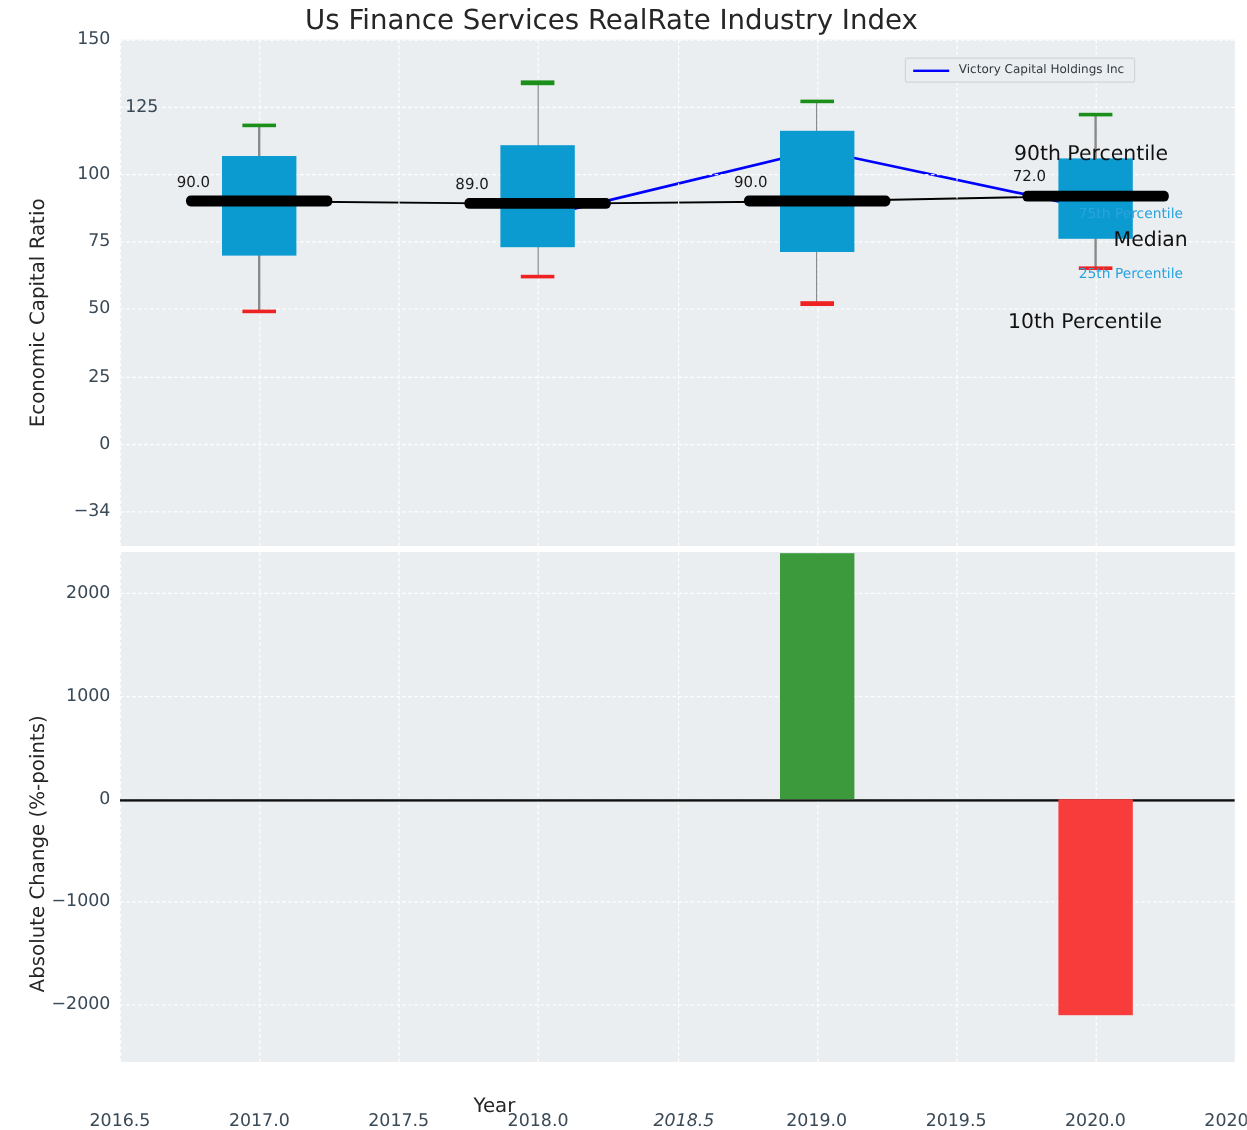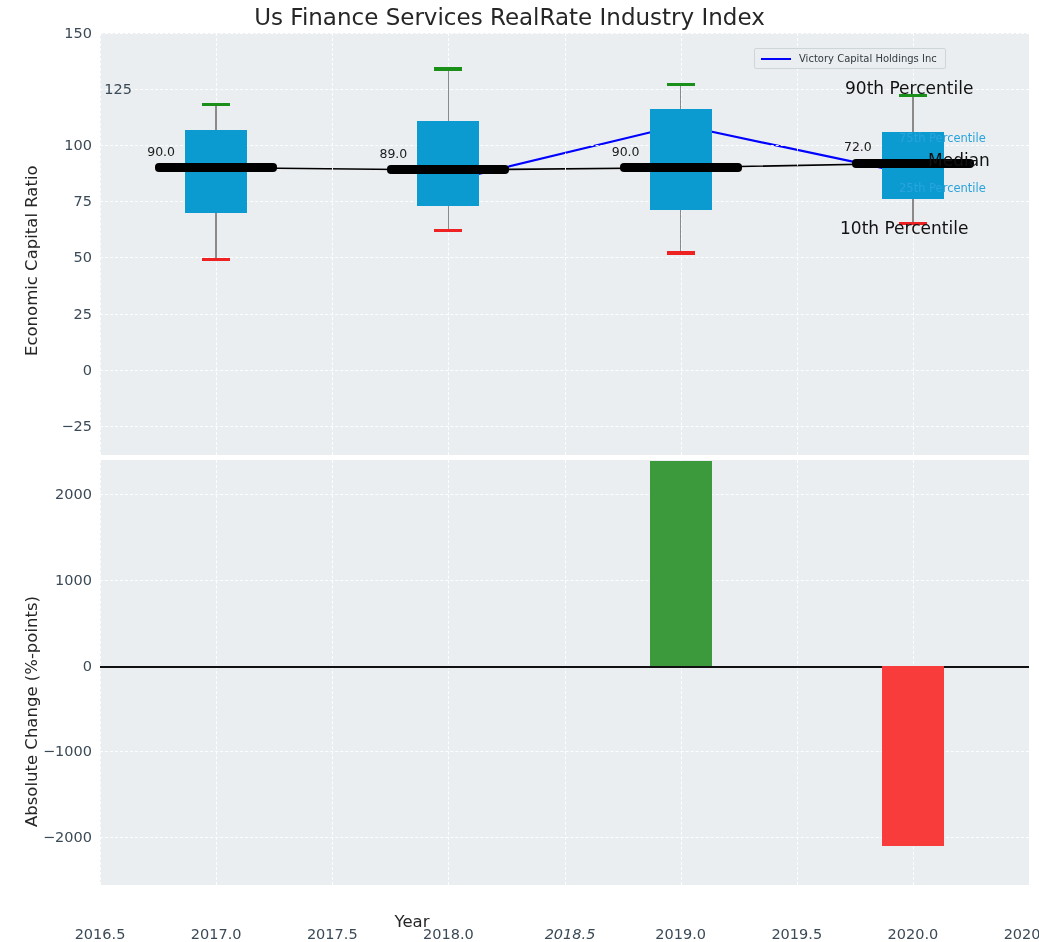--- a/index.html
+++ b/index.html
@@ -41,21 +41,21 @@
   
   #series-svg{position:absolute;left:0;top:0;width:929px;height:422px;overflow:visible;}
 
   
   .legend{position:absolute;left:754px;top:48px;
     background:#eaeef0;border:1px solid #cfd6da;border-radius:2px;
     padding:4px 8px 4px 6px;display:flex;align-items:center;gap:8px;}
   .legend-swatch{width:30px;height:0;border-top:2.2px solid #0000ff;display:inline-block;}
   .legend-label{font-size:10px;color:#333a40;white-space:nowrap;}
 
-  .anno{position:absolute;white-space:nowrap;}
+  .anno{position:absolute;white-space:nowrap;margin-top:40px;}
   .anno-big{font-size:17px;color:#111111;}
   .anno-small{font-size:11.5px;color:#2aa3dd;}
 
   
   .bar{position:absolute;}
   .zeroline{position:absolute;left:0;width:100%;height:0;border-top:2px solid #111111;}
 </style>
 </head>
 <body>
 
@@ -133,21 +133,21 @@
     </div>
 
   <div id="axes-layer">
       <div class="ytick-wrap" style="top: 33px;">150</div>
       <div class="ytick-wrap" style="top: 89px; padding-left: 40px;">125</div>
       <div class="ytick-wrap" style="top: 145.234px; text-align: right;">100</div>
       <div class="ytick-wrap" style="top: 201.351px;">75</div>
       <div class="ytick-wrap" style="top: 257.468px;">50</div>
       <div class="ytick-wrap" style="top: 313.585px;">25</div>
       <div class="ytick-wrap" style="top: 369.702px;">0</div>
-      <div class="ytick-wrap" style="top: 425.819px;">−25</div>
+      <div class="ytick-wrap" style="top: 425.819px;">−34</div>
       <div class="ytick-wrap" style="top: 494.274px;">2000</div>
       <div class="ytick-wrap" style="top: 579.96px;">1000</div>
       <div class="ytick-wrap" style="top: 665.645px;">0</div>
       <div class="ytick-wrap" style="top: 751.331px;">−1000</div>
       <div class="ytick-wrap" style="top: 837.016px;">−2000</div>
       <div class="xtick" style="left: 100px;">2016.5</div>
       <div class="xtick" style="left: 216.125px;">2017.0</div>
       <div class="xtick" style="left: 332.25px;">2017.5</div>
       <div class="xtick" style="left: 448.375px;">2018.0</div>
       <div class="xtick" style="left: 570px; font-style: italic;">2018.5</div>

